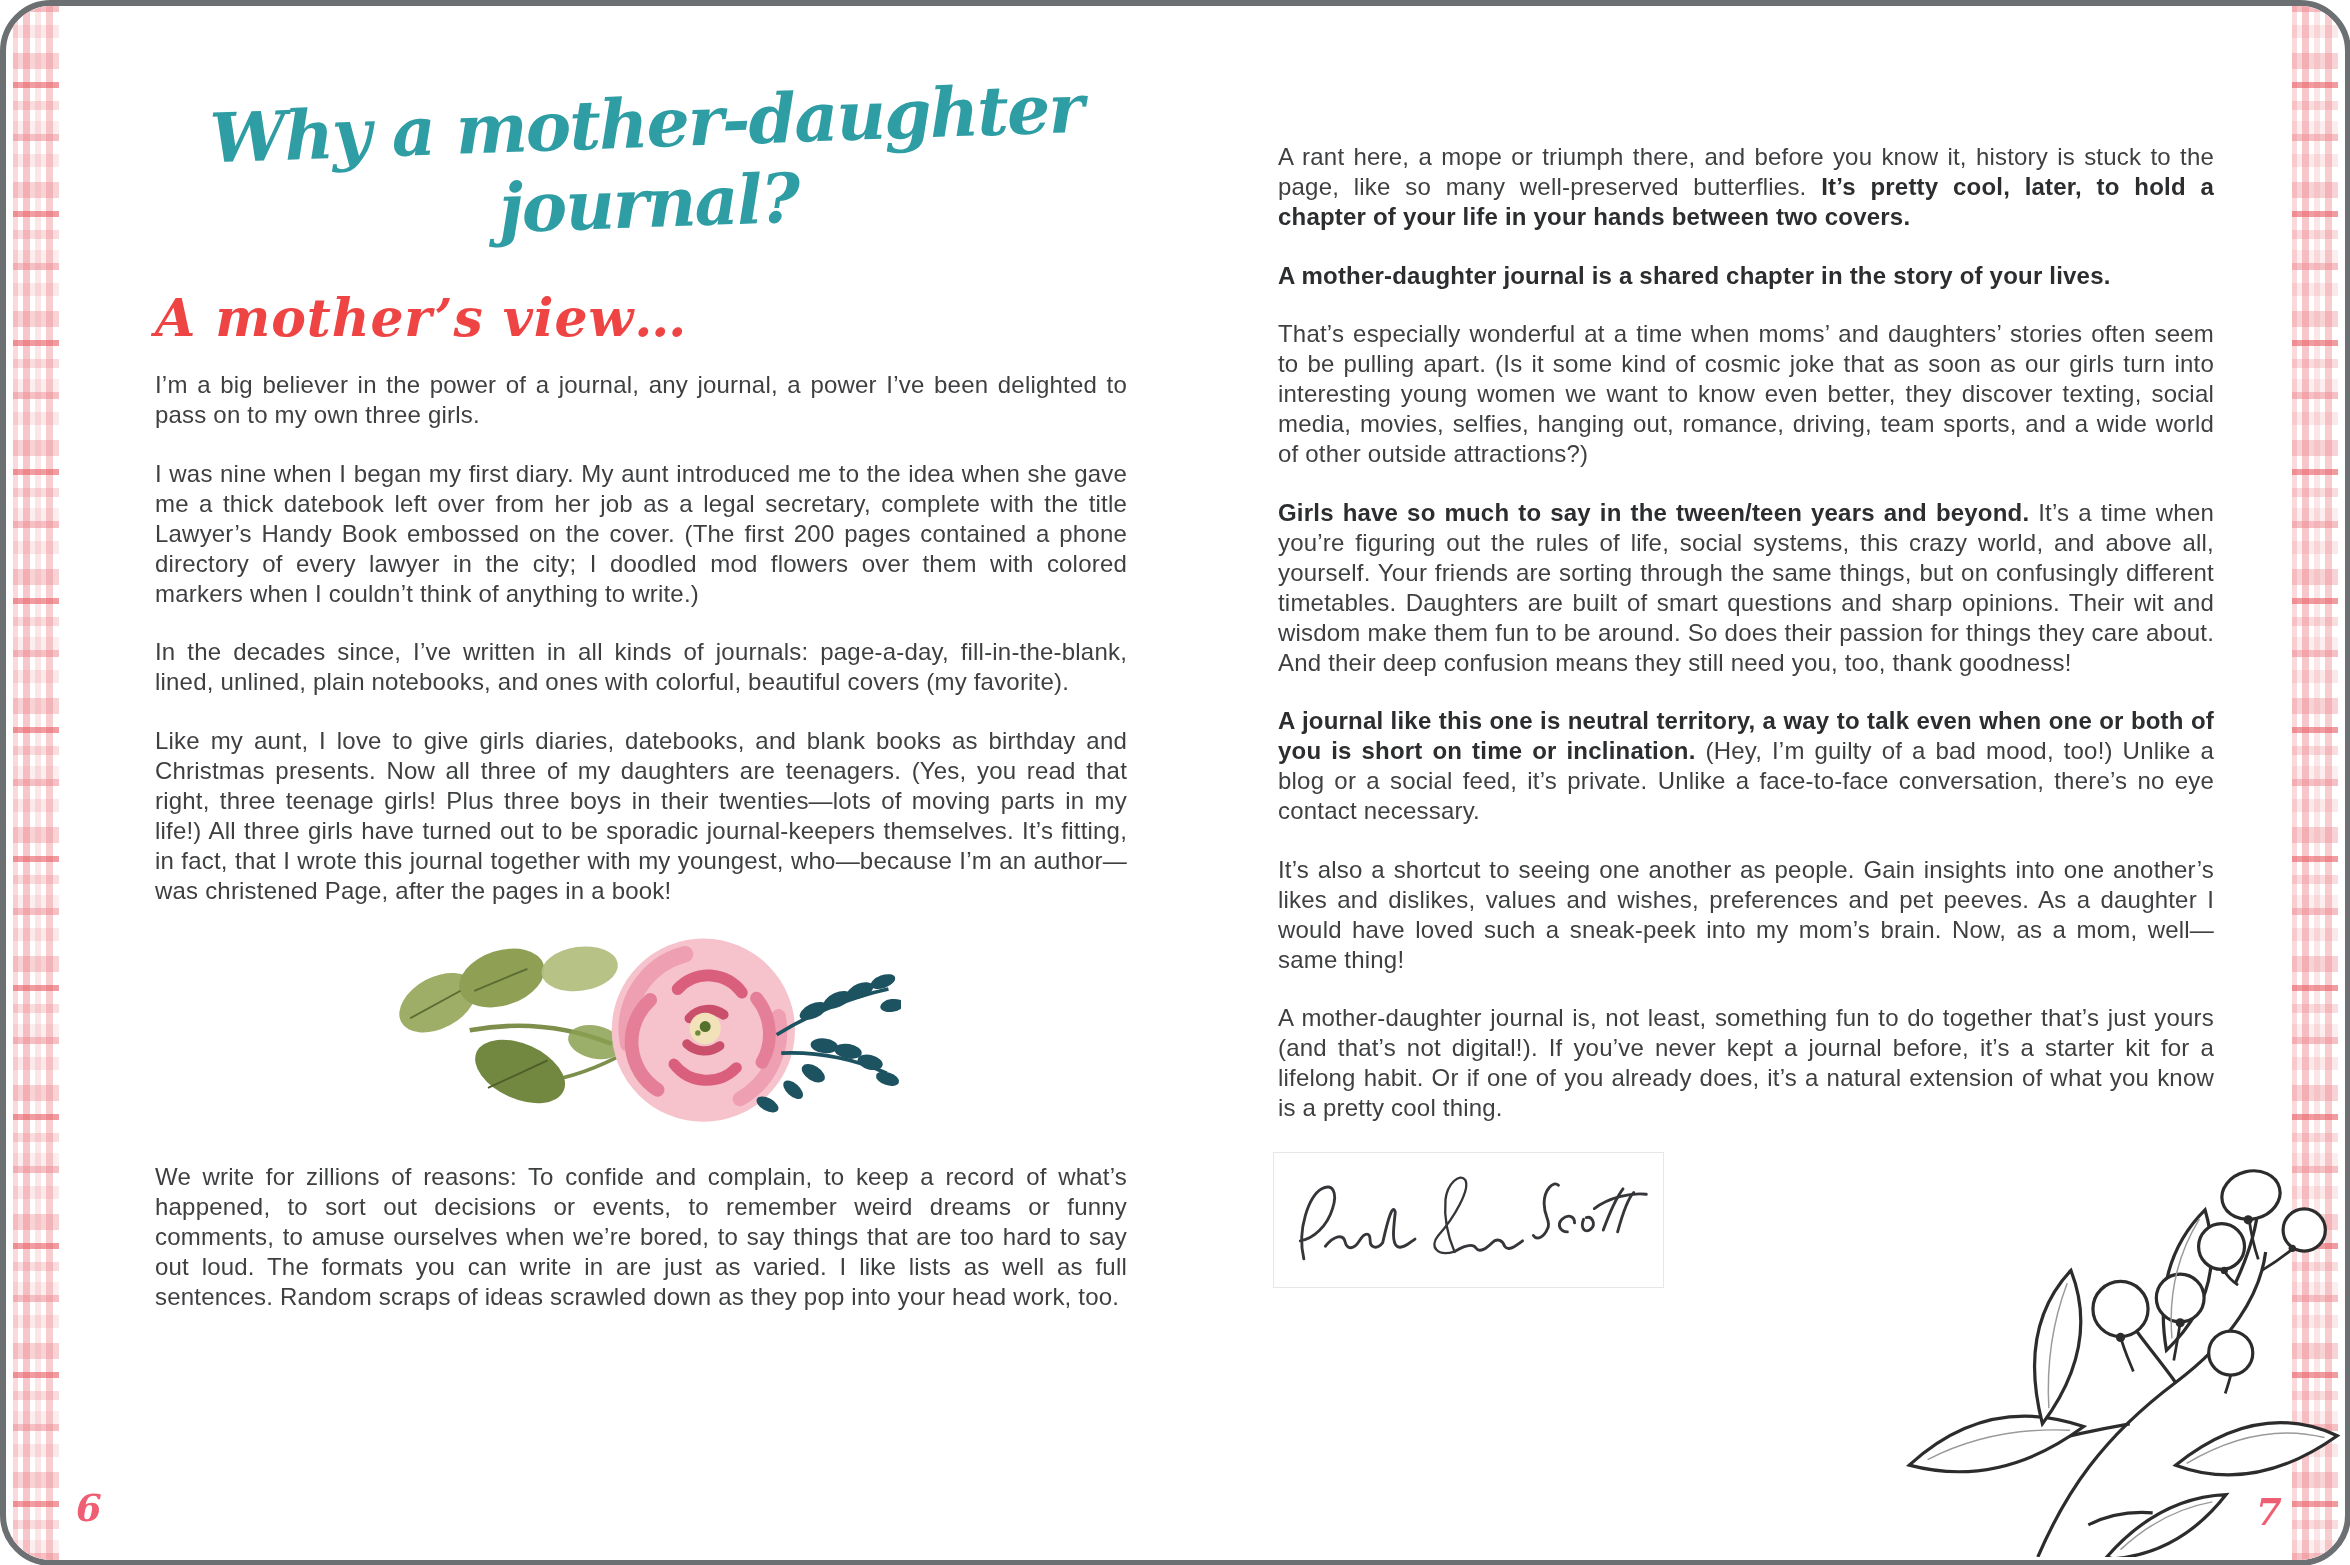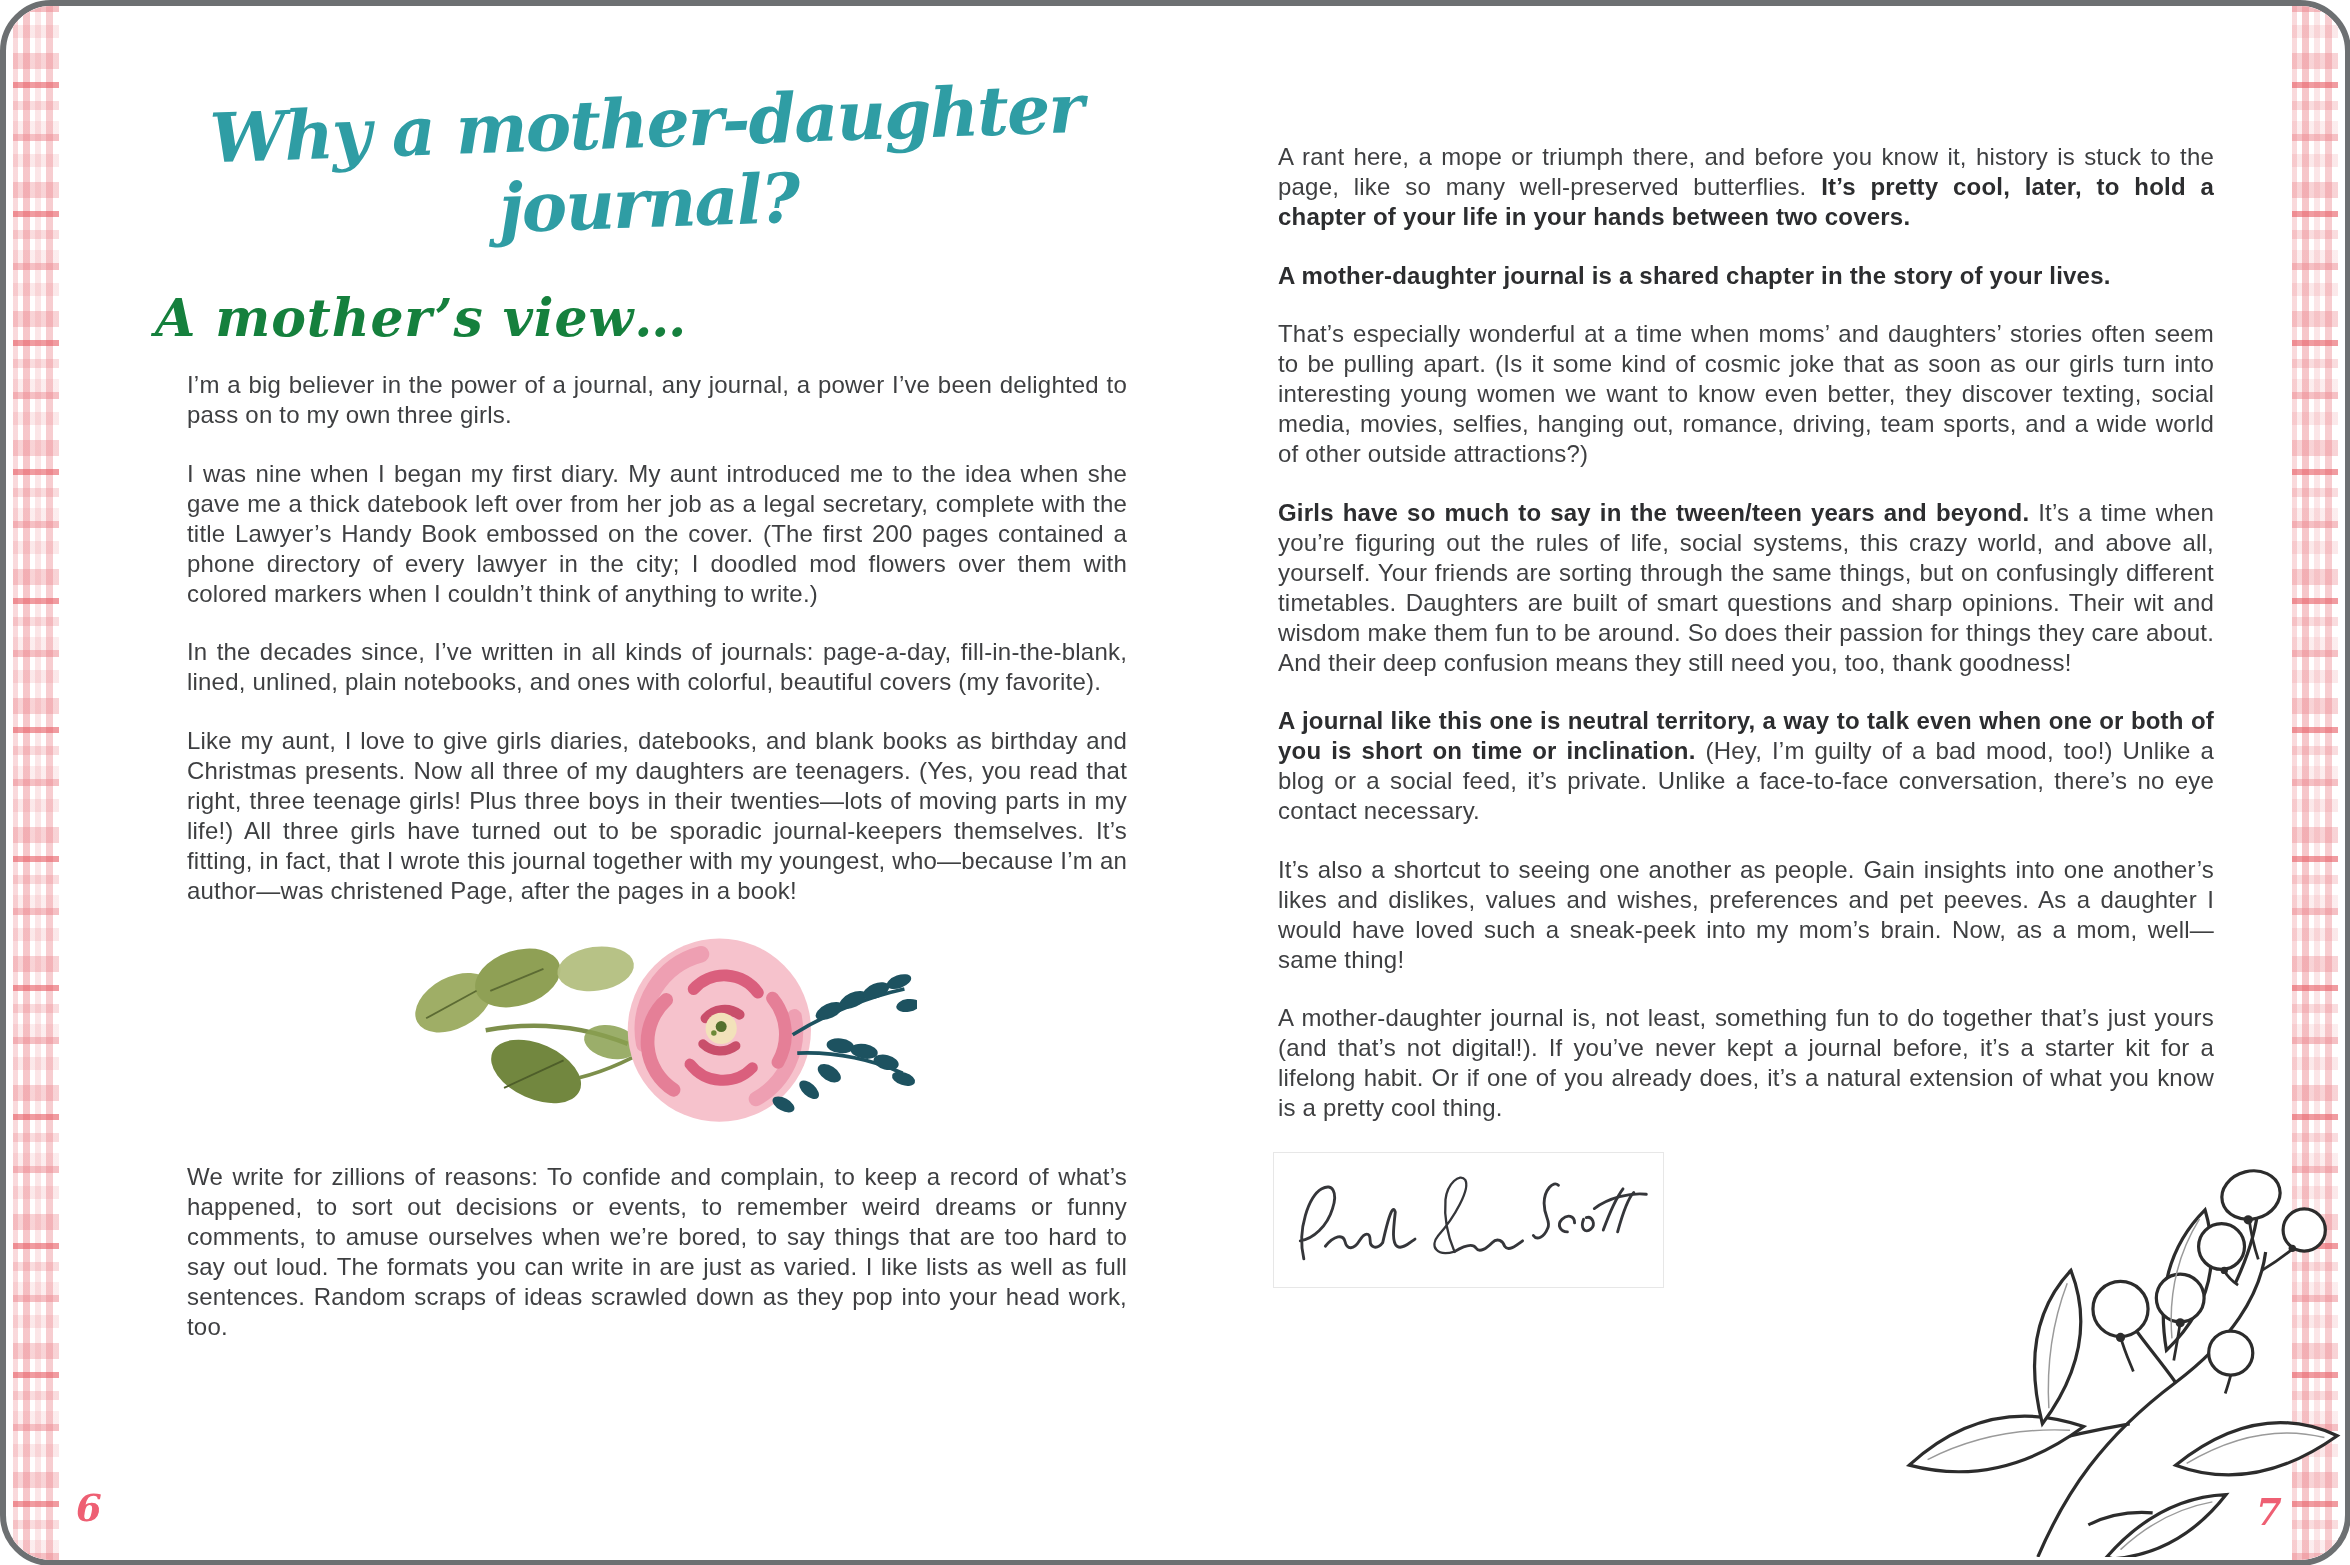--- a/index.html
+++ b/index.html
@@ -31,23 +31,23 @@
         rgba(255,255,255,0) 40px 46px);}
   .plaid-left{left:7.3px;}
   .plaid-right{right:7.3px;}
   .col{position:absolute;top:0;z-index:2;}
   .left-col{left:149px;width:984px;}
   .right-col{left:1272px;width:948px;}
   .title{position:absolute;top:77px;left:-27.5px;right:-27.5px;text-align:center;
          font-family:"DejaVu Serif",serif;font-style:italic;font-weight:700;
          font-size:68px;letter-spacing:-1.8px;color:#2f9da4;transform:rotate(-2deg);}
   .heading{position:absolute;top:281px;left:0;font-family:"DejaVu Serif",serif;
-           font-style:italic;font-weight:700;font-size:52px;color:#15803d;letter-spacing:0.9px;}
+           font-style:italic;font-weight:700;font-size:52px;color:#ef4444;letter-spacing:0.9px;}
   .body-flow{position:absolute;left:0;right:12px;}
-  .left-flow{top:364px;margin-left:32px;}
+  .left-flow{top:364px;}
   .right-flow{top:136px;}
   .para{margin:0 0 28.5px 0;font-size:24px;line-height:30px;color:#3e3f41;
         text-align:justify;letter-spacing:0.2px;}
   .para .b{font-weight:700;color:#2c2d2f;}
   .para .i{}
   .para-last{text-align:left;}
   .flower-wrap{text-align:center;margin:11px 0 27.5px 0;}
   .pagenum{position:absolute;z-index:6;font-family:"DejaVu Serif",serif;font-style:italic;
            font-weight:700;font-size:37px;color:#ee5f73;}
   .pn-left{left:70px;top:1480px;}

